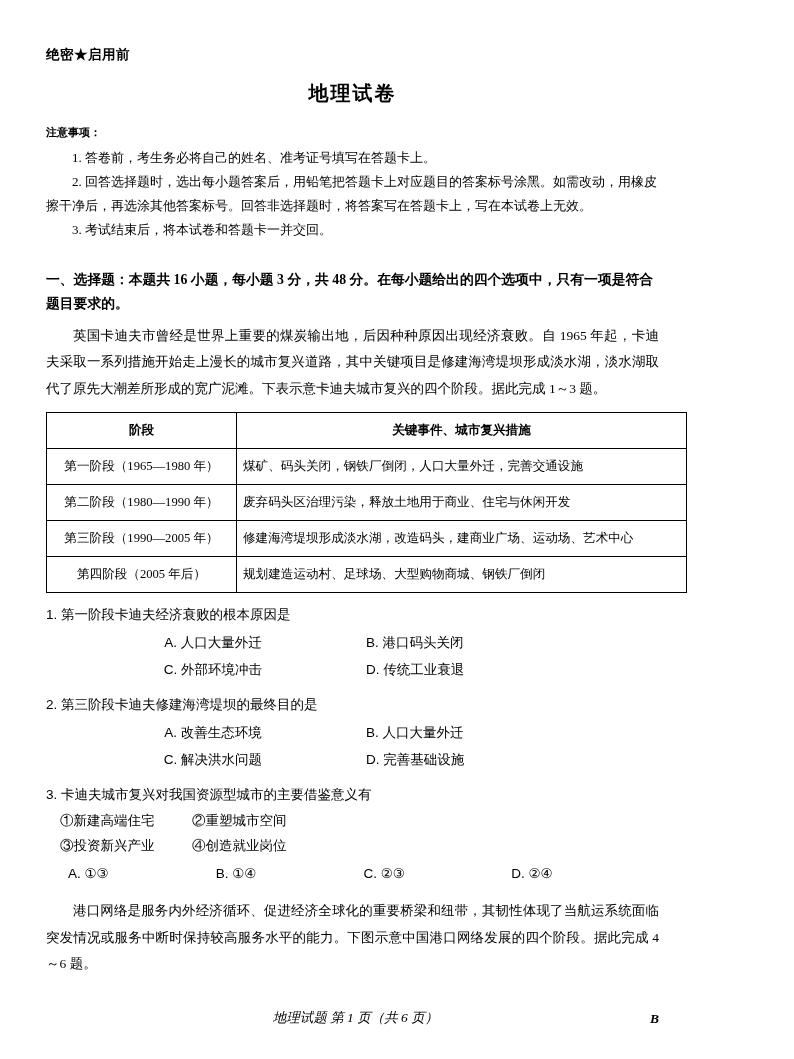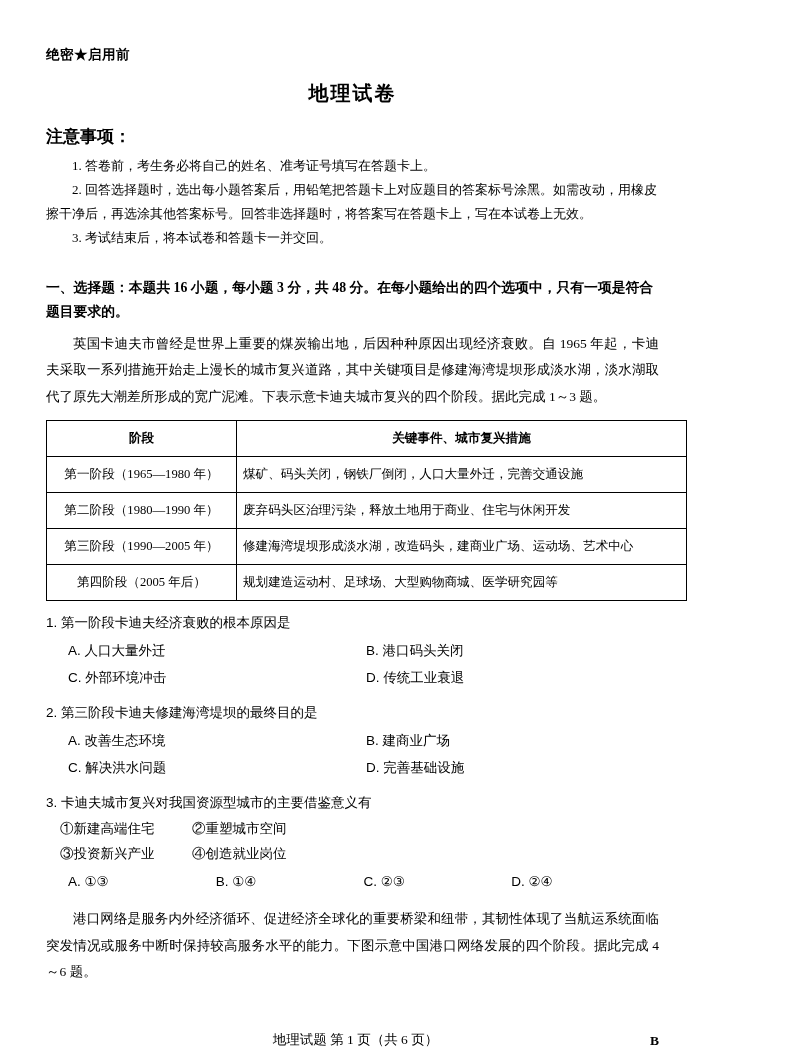--- a/index.html
+++ b/index.html
@@ -26,21 +26,21 @@
     margin: 0 0 16px 0;
   }
   .title {
     text-align: center;
     font-size: 20px;
     font-weight: bold;
     letter-spacing: 2px;
     margin: 4px 0 18px 0;
   }
   .notice-head {
-    font-size: 17px;
+    font-size: 11px;
     font-weight: bold;
     margin: 17px 0 6px 0;
   }
   .notice-item {
     font-size: 13px;
     line-height: 1.85;
     text-indent: 26px;
     margin: 0;
   }
   .section-head {
@@ -87,20 +87,21 @@
   }
   .opts2 {
     display: flex;
     font-size: 13.5px;
     line-height: 1.9;
     font-family: "Liberation Sans", sans-serif;
     margin-top: 2px;
   }
   .opts2 .o {
     flex: 0 0 auto;
+    text-align: center;
   }
   .opts2 .o:first-child { width: 290px; padding-left: 22px; }
   .opts2 .o:last-child { padding-left: 8px; }
   .opts-stack {
     font-size: 13.5px;
     font-family: "Liberation Sans", sans-serif;
     line-height: 1.9;
   }
   .opts-stack .row { display:flex; }
   .opts-stack .row .s { width: 118px; padding-left: 14px;}
@@ -110,22 +111,23 @@
     font-family: "Liberation Sans", sans-serif;
     line-height: 1.9;
     padding-left: 22px;
     margin-top: 2px;
   }
   .opts4 .o { width: 148px; }
   .footer {
     position: absolute;
     left: 0;
     right: 0;
-    bottom: 10px;
-    font-size: 13.5px;
+    bottom: 32px;
+    font-size: 13.5px;
+    font-style: italic;
   }
   .footer .center {
     text-align: center;
   }
   .footer .right {
     position: absolute;
     right: 52px;
     bottom: 0;
     font-weight: bold;
     font-size: 13.5px;
@@ -175,39 +177,39 @@
       <tr>
         <td class="stage">第二阶段（1980—1990 年）</td>
         <td class="event">废弃码头区治理污染，释放土地用于商业、住宅与休闲开发</td>
       </tr>
       <tr>
         <td class="stage">第三阶段（1990—2005 年）</td>
         <td class="event">修建海湾堤坝形成淡水湖，改造码头，建商业广场、运动场、艺术中心</td>
       </tr>
       <tr>
         <td class="stage">第四阶段（2005 年后）</td>
-        <td class="event">规划建造运动村、足球场、大型购物商城、医学研究园等</td>
+        <td class="event">规划建造运动村、足球场、大型购物商城、钢铁厂倒闭</td>
       </tr>
     </tbody>
   </table>
 
   <p class="q">1. 第一阶段卡迪夫经济衰败的根本原因是</p>
   <div class="opts2">
     <div class="o">A. 人口大量外迁</div>
     <div class="o">B. 港口码头关闭</div>
   </div>
   <div class="opts2">
     <div class="o">C. 外部环境冲击</div>
     <div class="o">D. 传统工业衰退</div>
   </div>
 
   <p class="q">2. 第三阶段卡迪夫修建海湾堤坝的最终目的是</p>
   <div class="opts2">
     <div class="o">A. 改善生态环境</div>
-    <div class="o">B. 建商业广场</div>
+    <div class="o">B. 人口大量外迁</div>
   </div>
   <div class="opts2">
     <div class="o">C. 解决洪水问题</div>
     <div class="o">D. 完善基础设施</div>
   </div>
 
   <p class="q">3. 卡迪夫城市复兴对我国资源型城市的主要借鉴意义有</p>
   <div class="opts-stack">
     <div class="row">
       <div class="s">①新建高端住宅</div>

